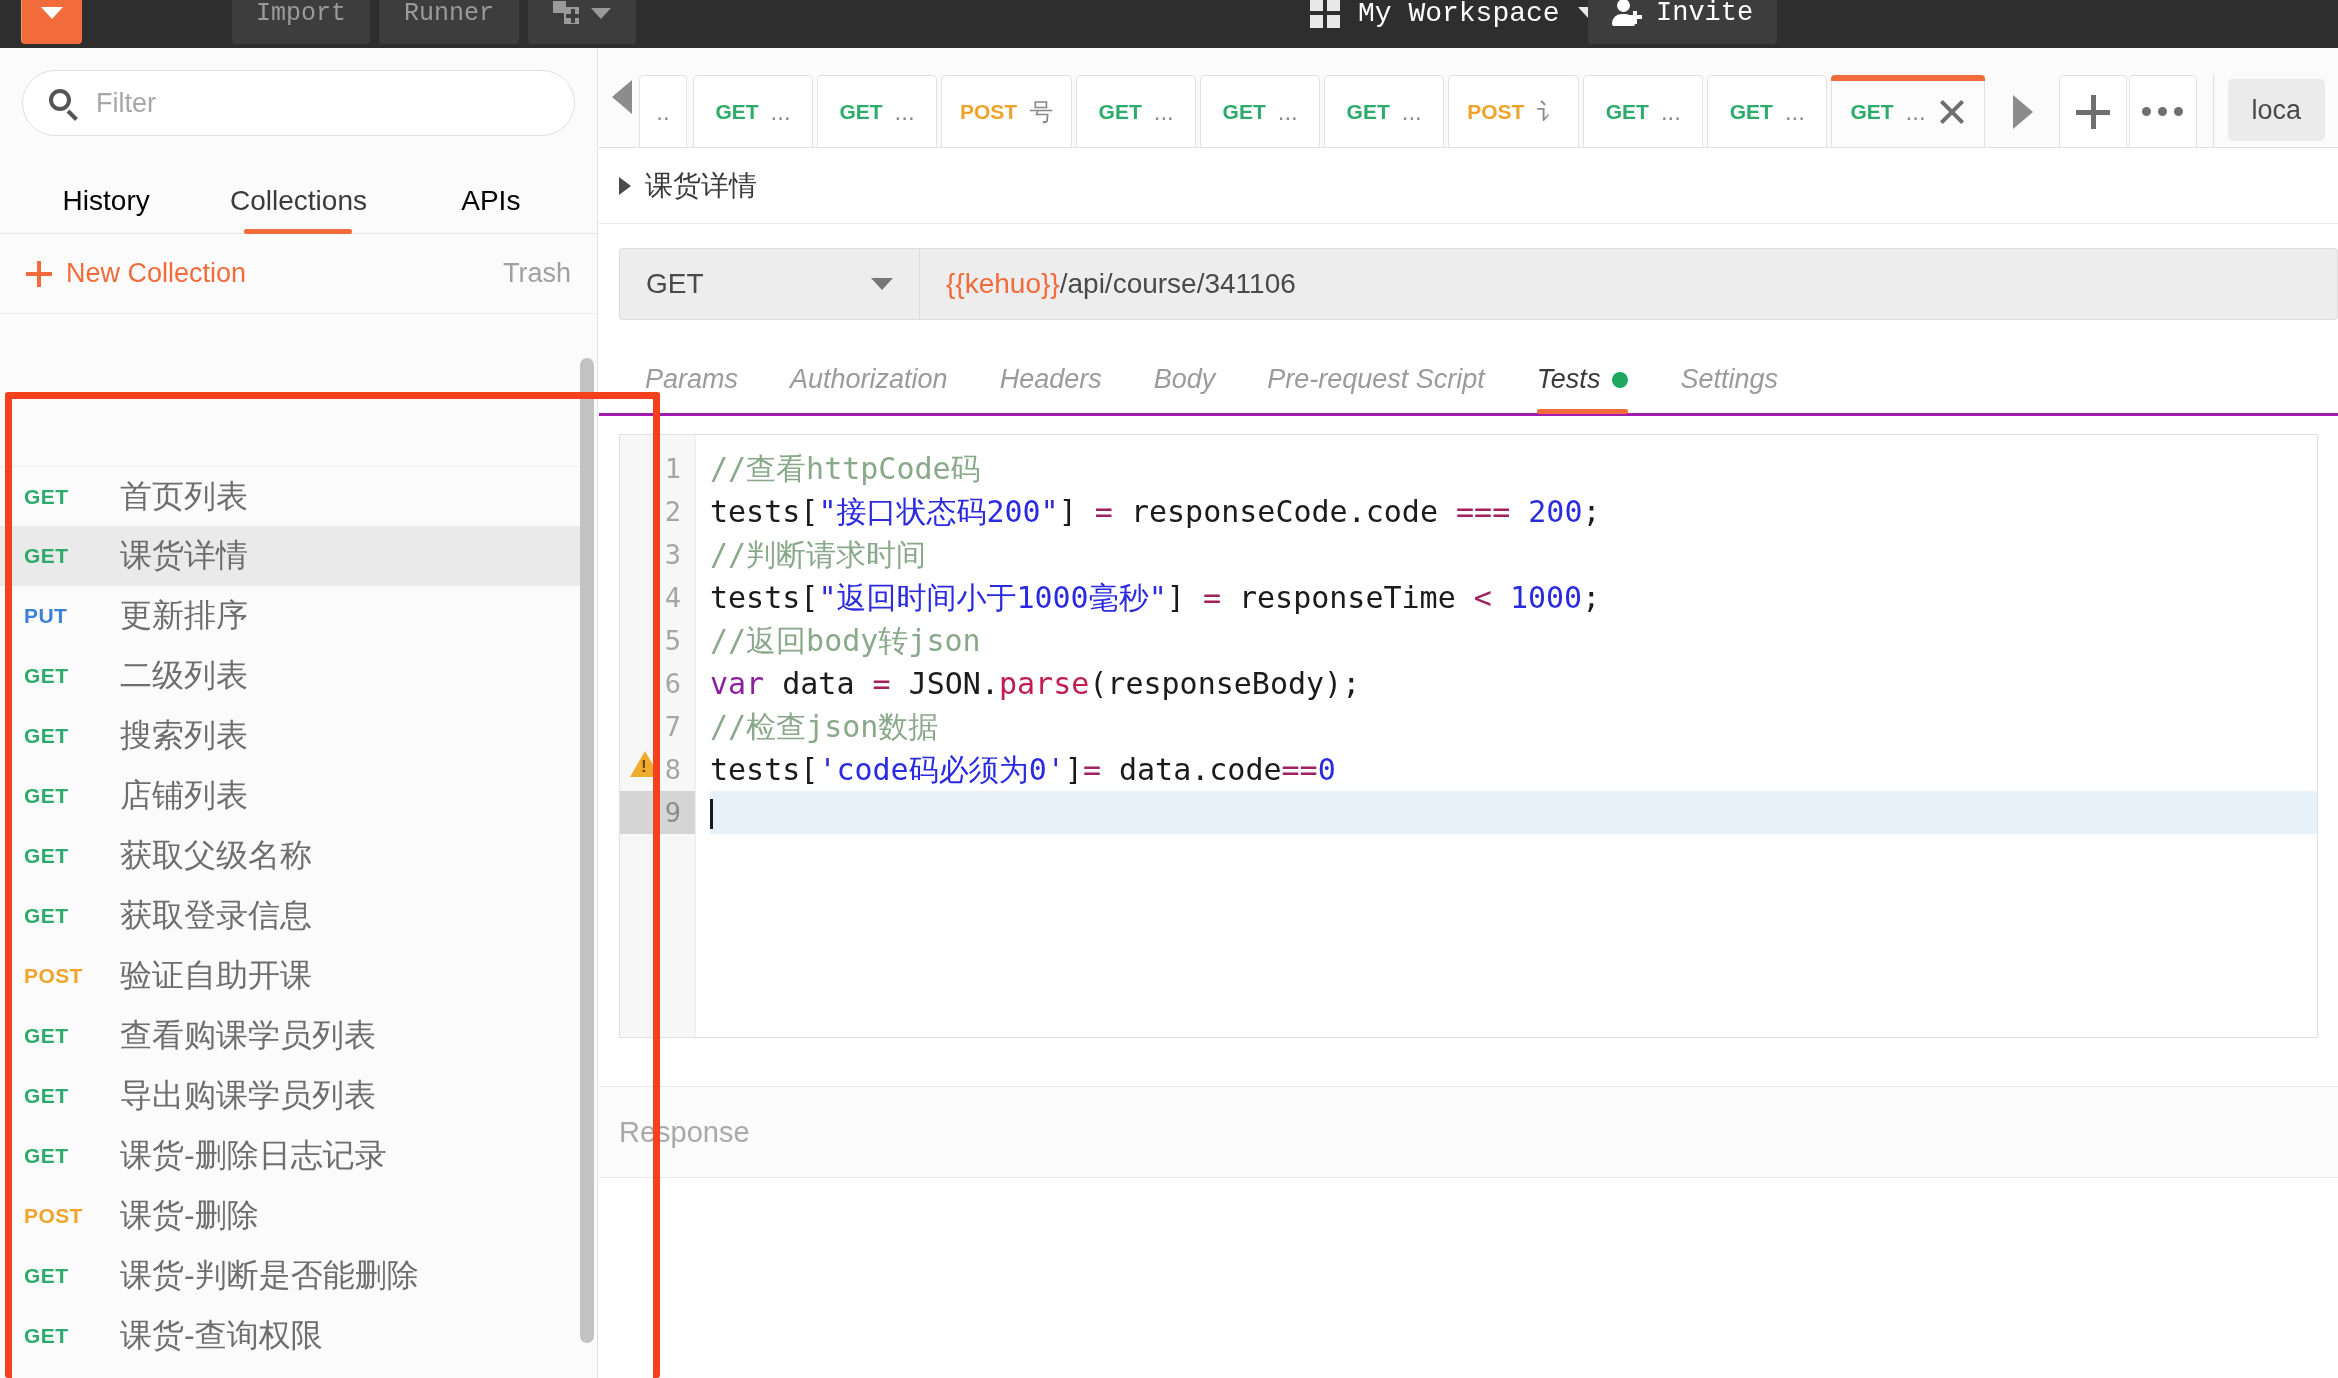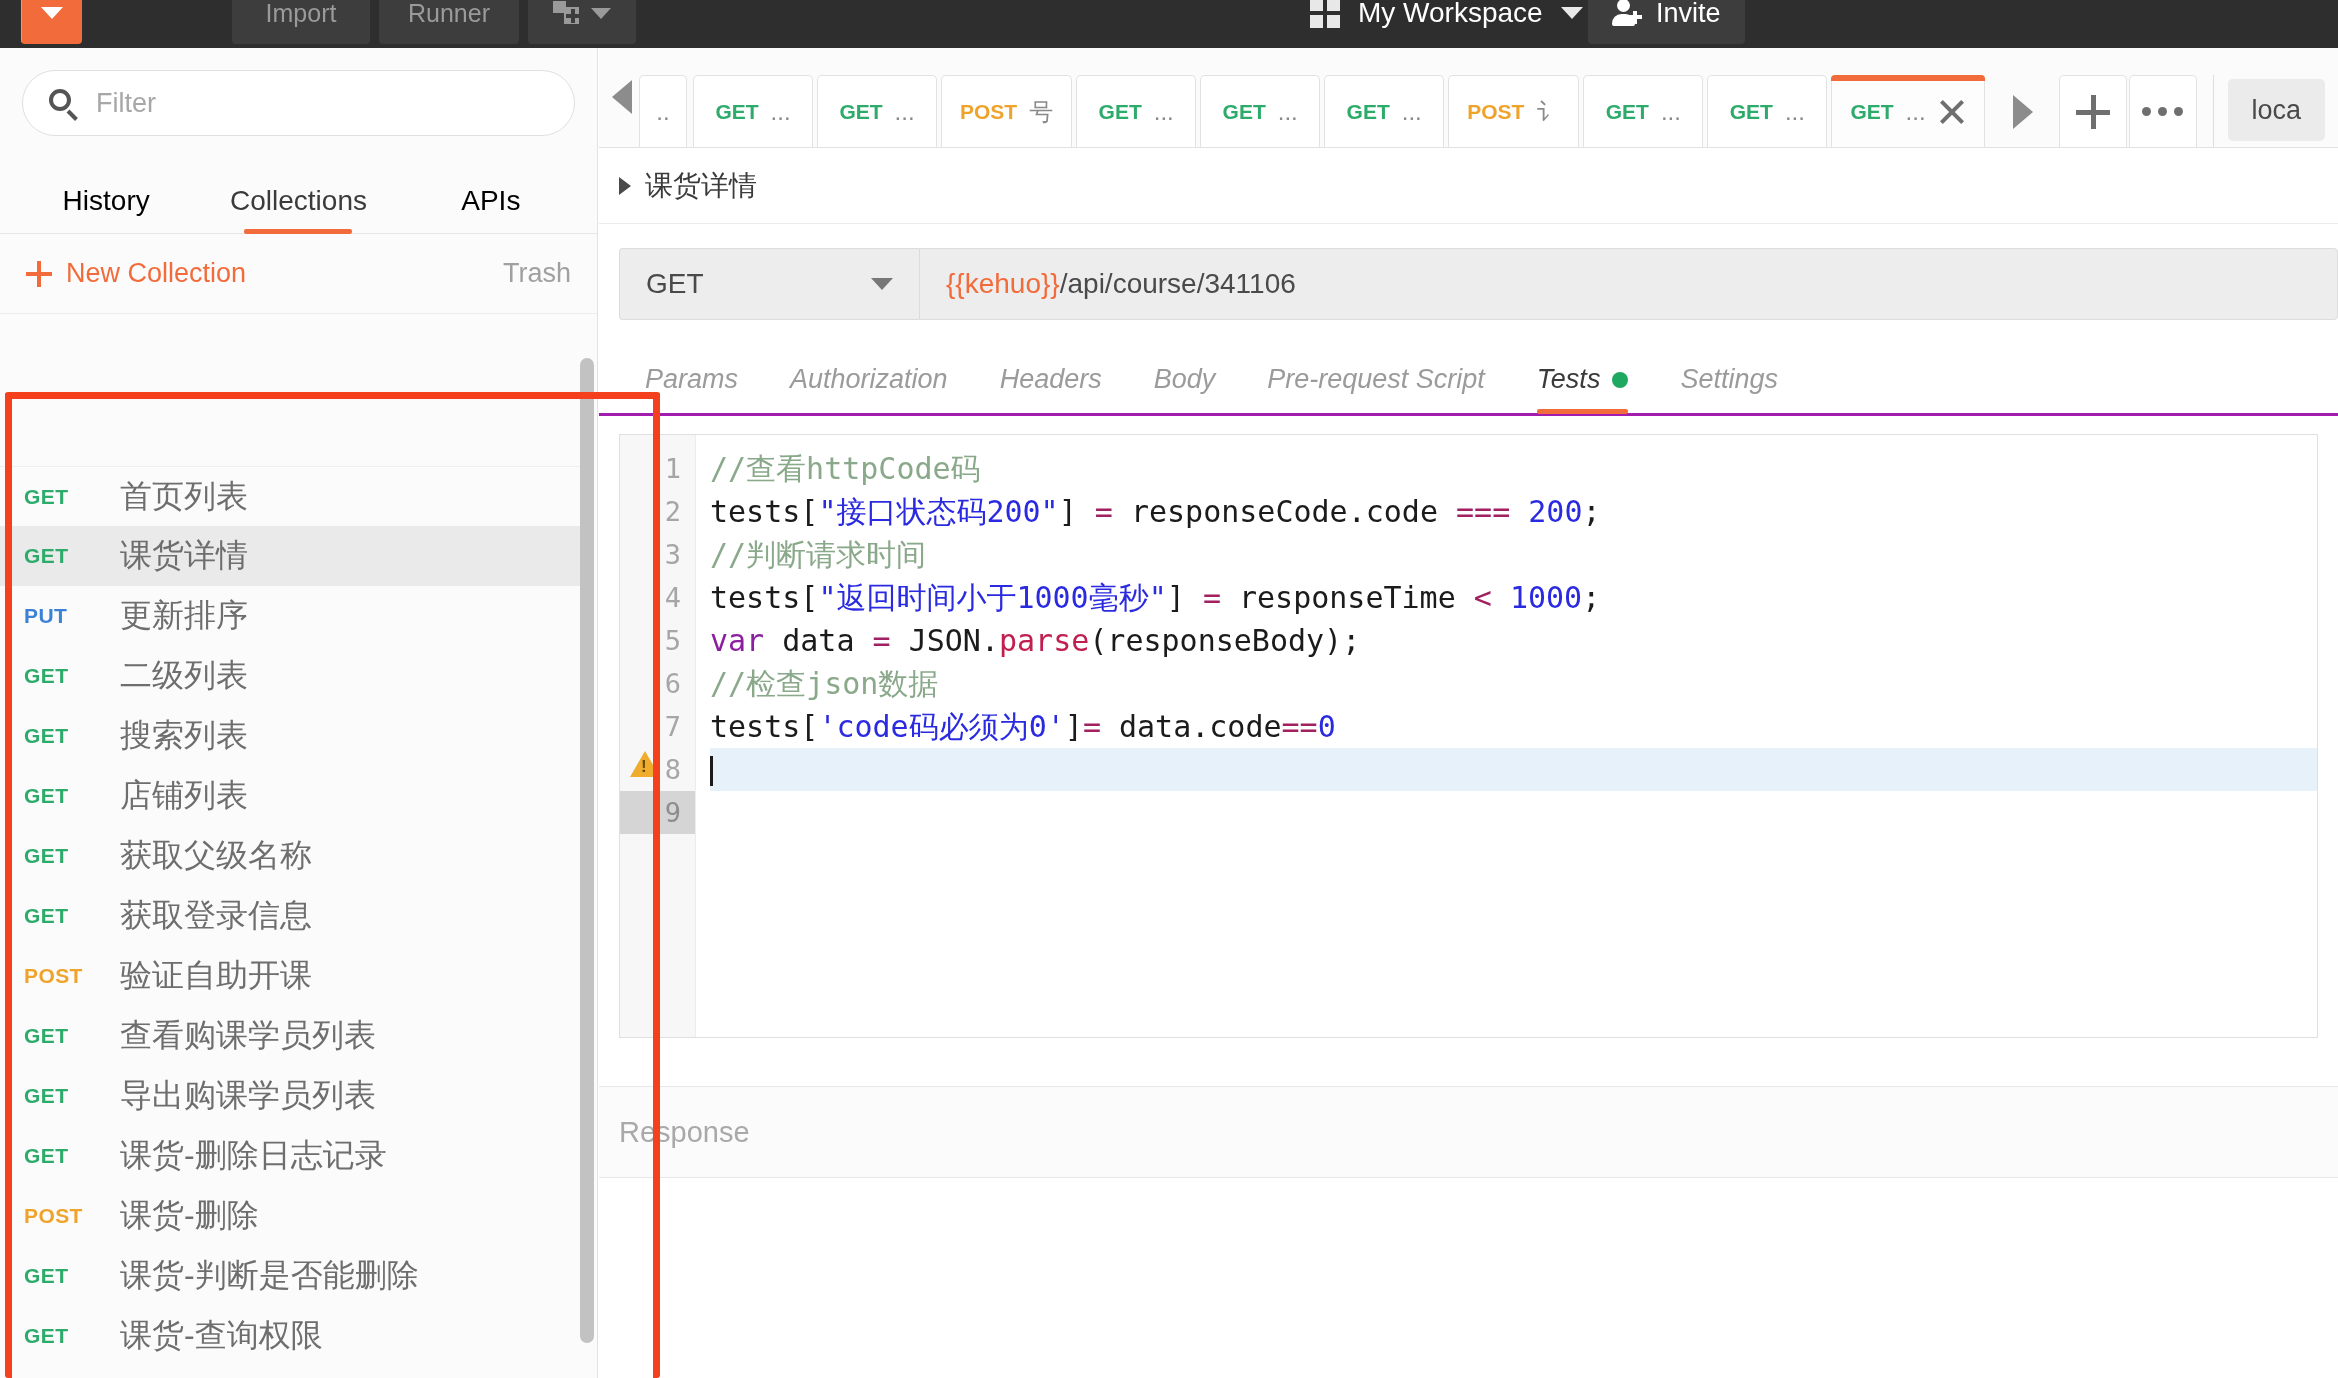--- a/index.html
+++ b/index.html
@@ -8,20 +8,21 @@
     overflow: hidden;
     font-family: "Liberation Sans", "DejaVu Sans", sans-serif;
     background: #fff;
   }
   #app { position: relative; width: 2338px; height: 1378px; }
 
   
   .topbar {
     position: absolute; left: 0; top: 0; width: 2338px; height: 48px;
     background: #2e2e2e;
+    font-family: Liberation Mono, monospace;
   }
   .new-btn {
     position: absolute; left: 21px; top: -18px; height: 62px;
     display: flex; align-items: center;
     background: #f26b3a; border-radius: 4px; overflow: hidden;
   }
   .new-btn .caret-sep {
     width: 1px; height: 62px; background: rgba(255,255,255,.28);
   }
   .new-btn .caret-zone {
@@ -600,20 +601,21 @@
             <div class="gnum">6</div>
             <div class="gnum">7</div>
             <div class="gnum">8</div>
             <div class="gnum cur">9</div>
           </div>
         <div class="code" id="code-host">
             <div class="cline"><span class="c-com">//查看httpCode码</span></div>
             <div class="cline"><span class="c-plain">tests[</span><span class="c-str">"接口状态码200"</span><span class="c-plain">] </span><span class="c-op">=</span><span class="c-plain"> responseCode.code </span><span class="c-op">===</span><span class="c-plain"> </span><span class="c-num">200</span><span class="c-plain">;</span></div>
             <div class="cline"><span class="c-com">//判断请求时间</span></div>
             <div class="cline"><span class="c-plain">tests[</span><span class="c-str">"返回时间小于1000毫秒"</span><span class="c-plain">] </span><span class="c-op">=</span><span class="c-plain"> responseTime </span><span class="c-op">&lt;</span><span class="c-plain"> </span><span class="c-num">1000</span><span class="c-plain">;</span></div>
+            <div class="cline"><span class="c-com">//返回body转json</span></div>
             <div class="cline"><span class="c-kw">var</span><span class="c-plain"> data </span><span class="c-op">=</span><span class="c-plain"> JSON.</span><span class="c-fn">parse</span><span class="c-plain">(responseBody);</span></div>
             <div class="cline"><span class="c-com">//检查json数据</span></div>
             <div class="cline"><span class="c-plain">tests[</span><span class="c-str">'code码必须为0'</span><span class="c-plain">]</span><span class="c-op">=</span><span class="c-plain"> data.code</span><span class="c-op">==</span><span class="c-num">0</span></div>
             <div class="cline cur"><span class="caret-blink"></span></div>
           </div>
       </div>
     </div>
 
     <div class="response-bar">
       <span class="response-label">Response</span>

